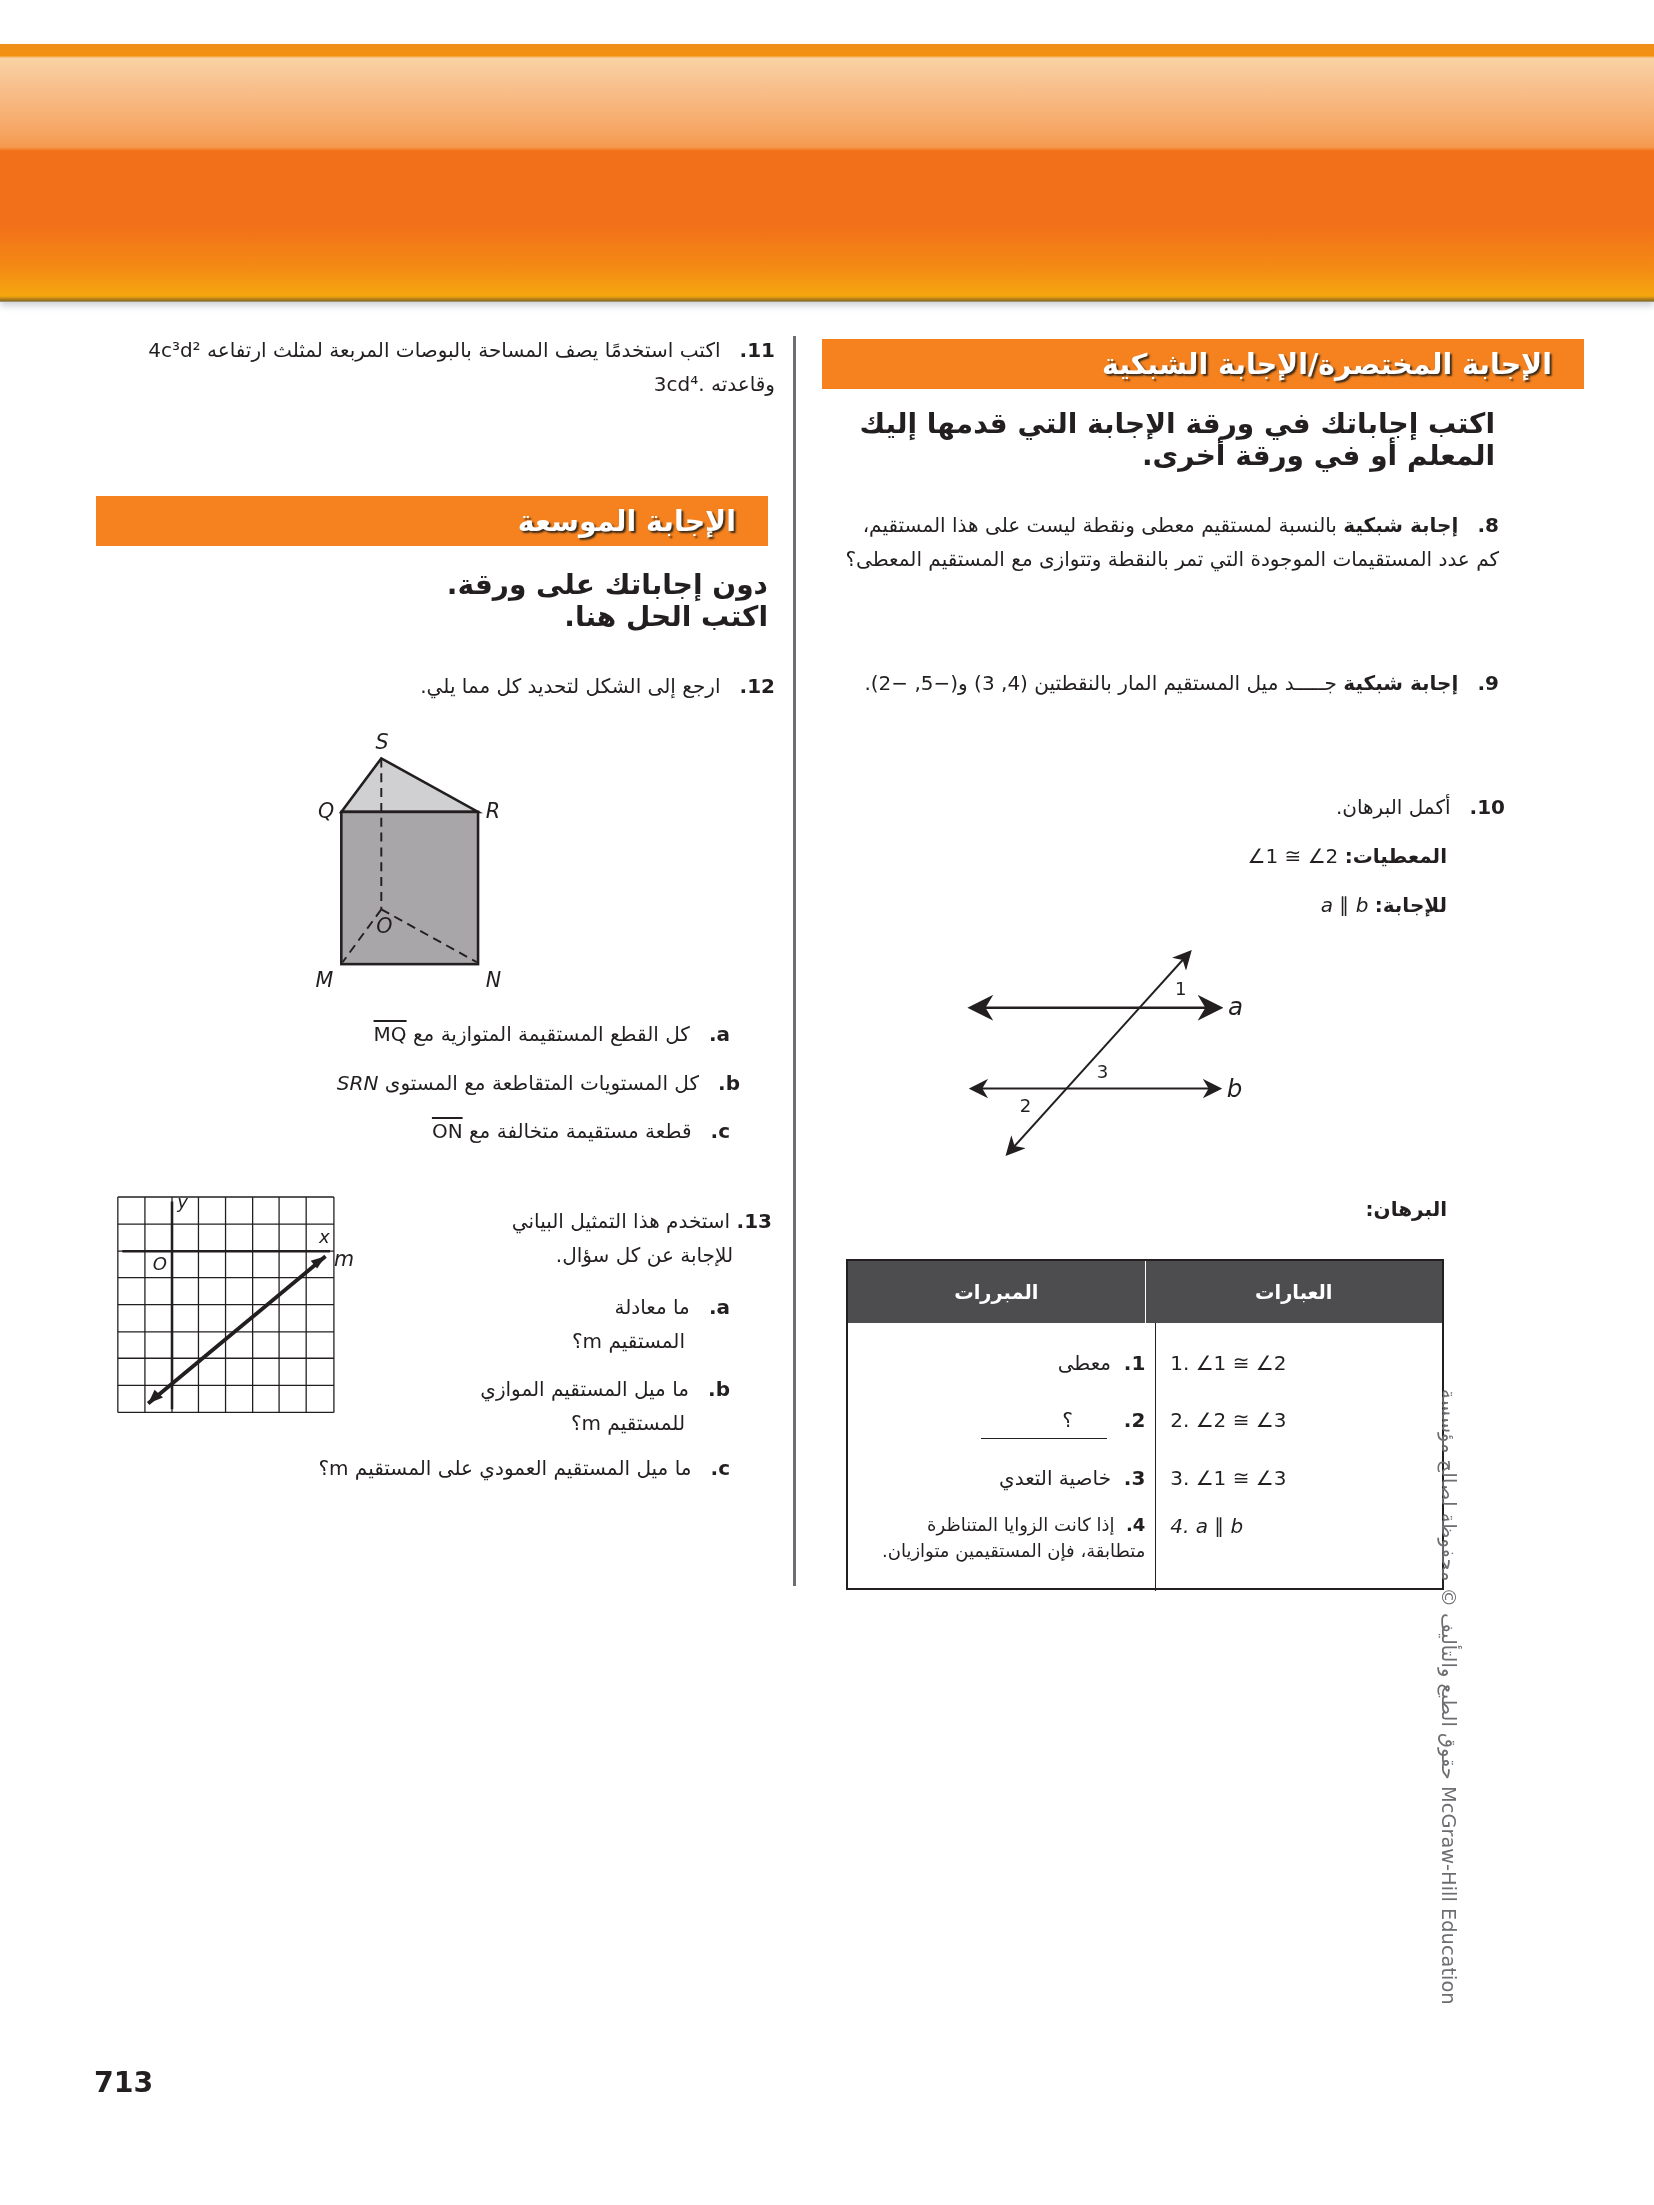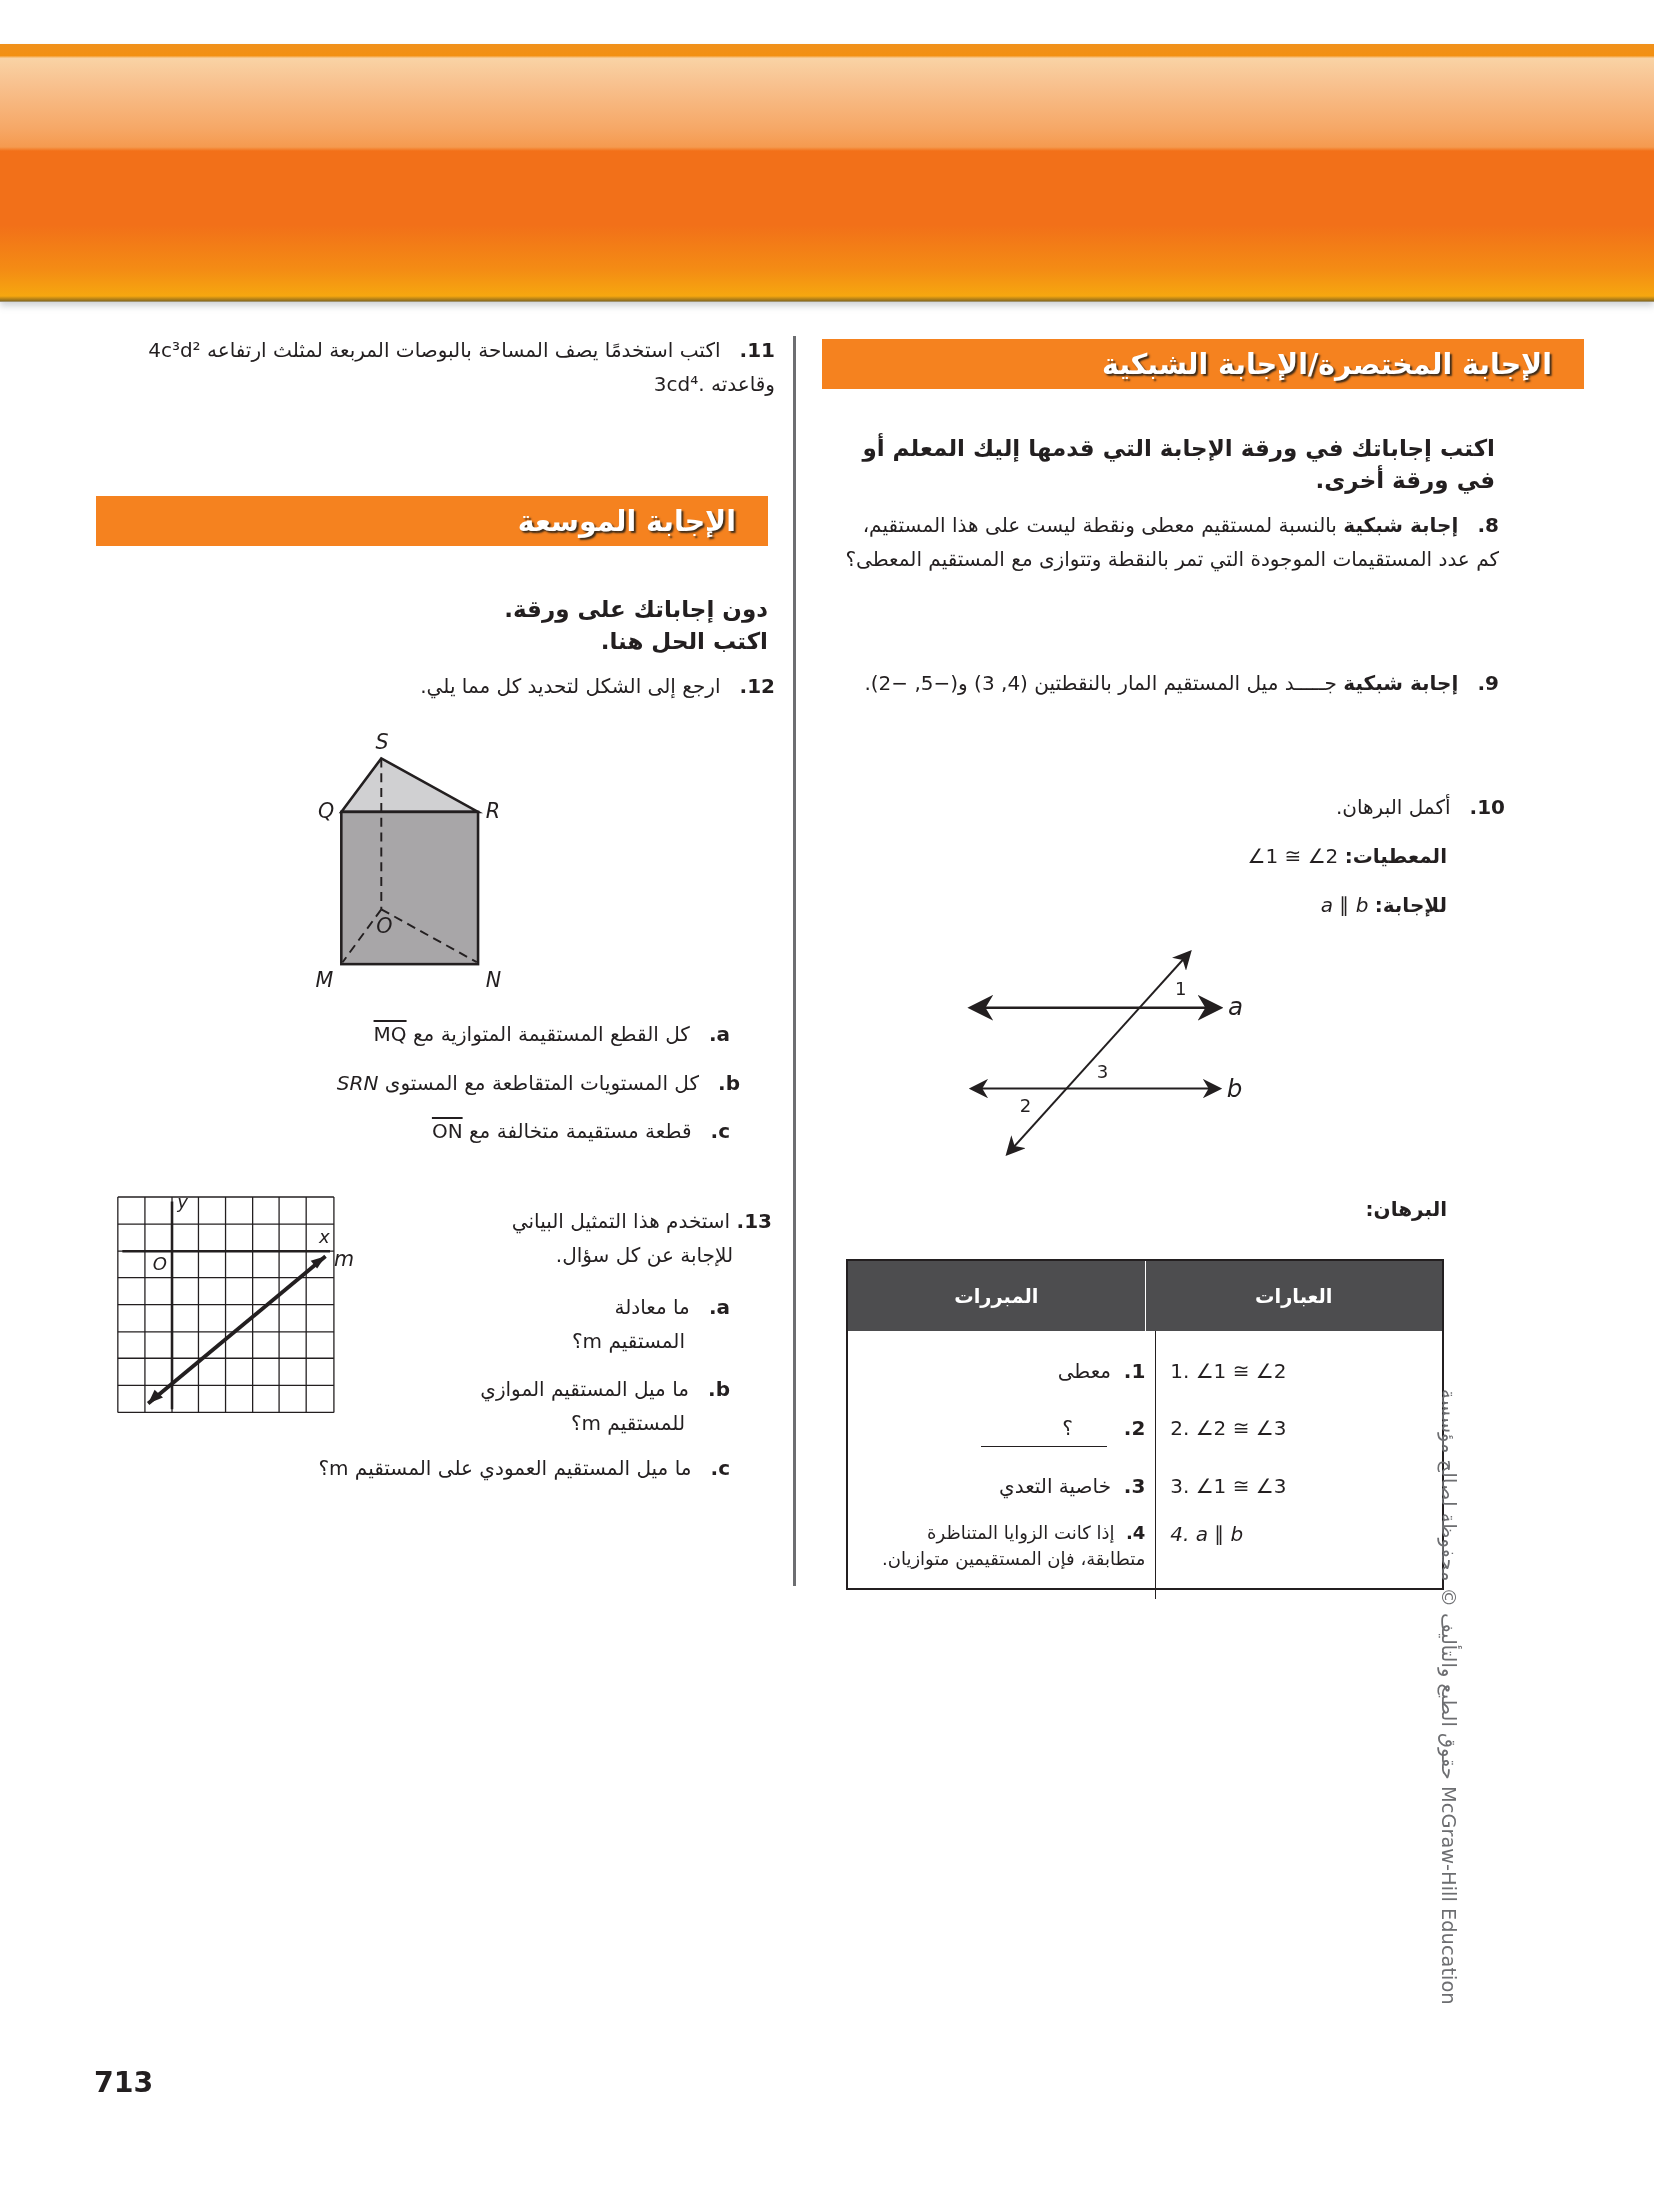--- a/index.html
+++ b/index.html
@@ -16,28 +16,28 @@
 
   .section-bar { position: absolute; height: 50px; background: #f5821f;
     display: flex; align-items: center; justify-content: flex-end; padding-right: 32px; }
   .section-bar span { color: #ffffff; font-weight: bold; font-size: 28.4px; direction: rtl;
     text-shadow: 1.9px 1.9px 1.9px #3a2a1a; }
 
   .rtl { direction: rtl; text-align: right; position: absolute; }
   .q { font-size: 20px; line-height: 34px; }
   .qnum { font-weight: bold; font-family: "DejaVu Sans", sans-serif; }
   .bold { font-weight: bold; }
-  .instr { font-size: 23px; line-height: 32px; font-weight: bold; margin-top: 24px; }
+  .instr { font-size: 28px; line-height: 32px; font-weight: bold; }
   .math { font-family: "DejaVu Sans", sans-serif; direction: ltr; unicode-bidi: embed; }
   .ital { font-style: italic; }
   .overline { text-decoration: overline; }
 
   .proof-table { position: absolute; left: 846px; top: 1259px; width: 598px; height: 331px;
     border: 2.6px solid #231f20; border-collapse: collapse; }
-  .proof-table .head { display: flex; height: 70px; background: #4d4d4f; }
+  .proof-table .head { display: flex; height: 62px; background: #4d4d4f; }
   .proof-table .head div { flex: 1; color: #fff; font-weight: bold; font-size: 19.4px; display: flex;
     align-items: center; justify-content: center; direction: rtl; }
   .proof-table .head div.first { border-right: 1.9px solid #fff; }
   .proof-table .body { display: flex; height: 268px; padding-left: 21px; }
   .proof-table .col { flex: 1; position: relative; }
   .proof-table .col.left { border-right: 1.9px solid #231f20; }
   .cell { position: absolute; font-size: 20px; line-height: 28.4px; }
 
   .credit { position: absolute; left: 1460px; top: 1389px; width: 646px; height: 39px;
     transform-origin: 0 0; transform: translate(0,0) rotate(90deg); font-size: 19.4px; color: #6d6e71;

